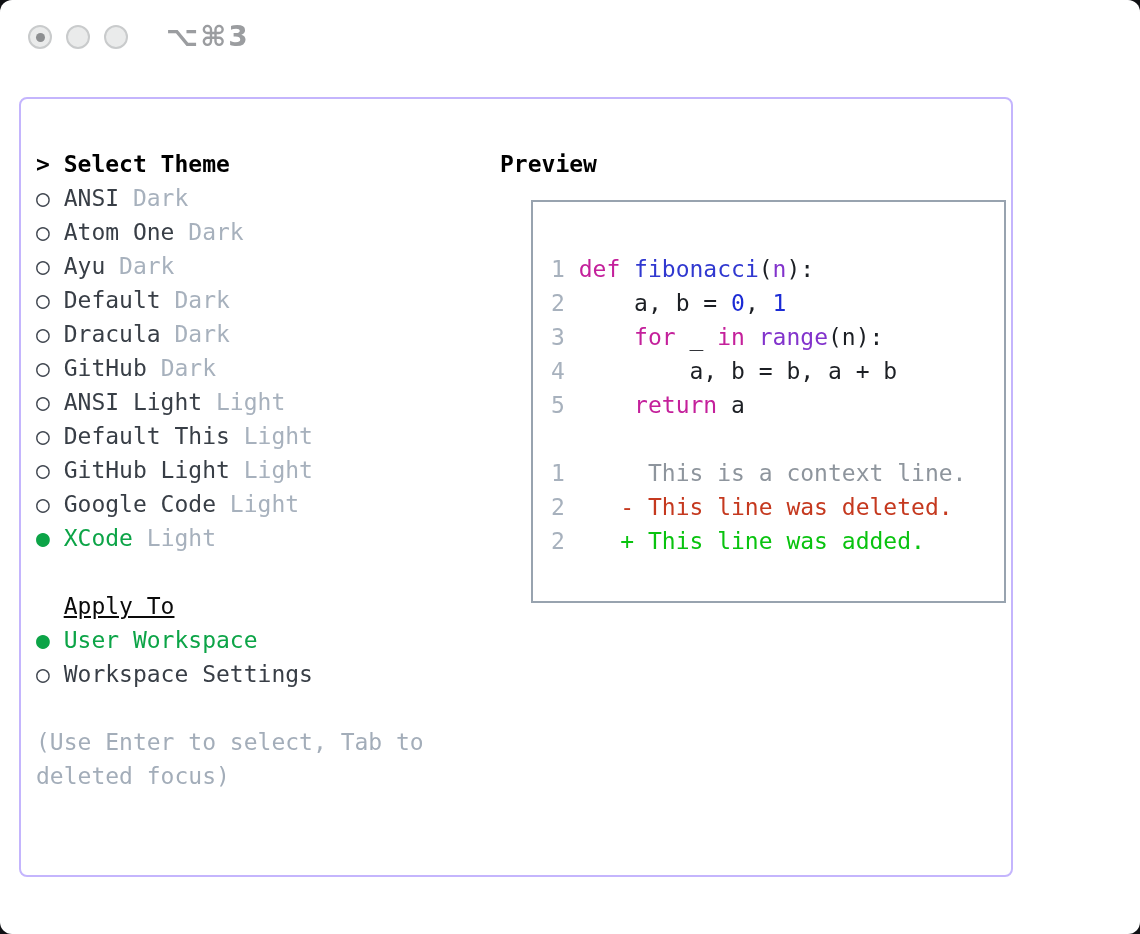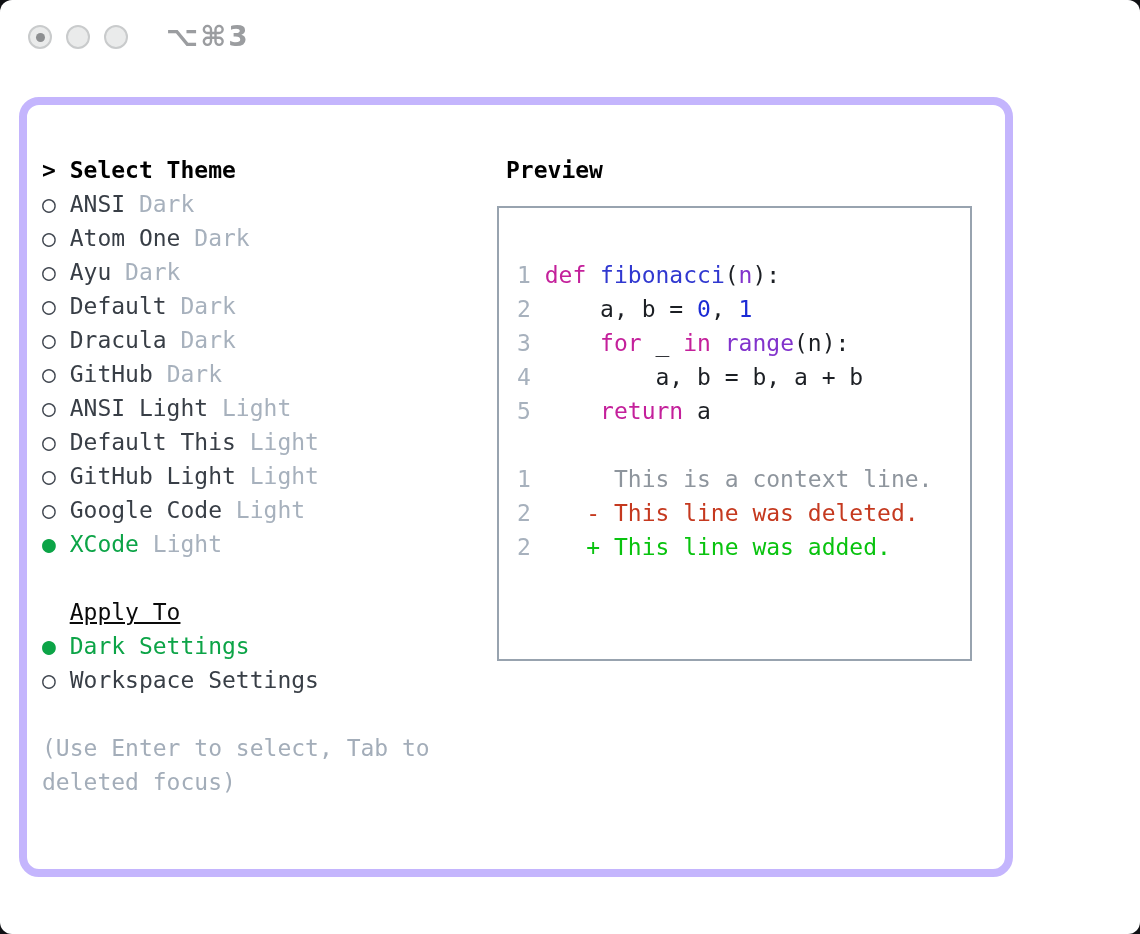--- a/index.html
+++ b/index.html
@@ -17,21 +17,21 @@
   }
   .light .dot{width:9px;height:9px;border-radius:50%;background:#8d8f91;}
   .shortcut{
     position:absolute;left:166px;top:20px;
     font-family:"DejaVu Sans","Liberation Sans",sans-serif;
     font-size:28px;font-weight:600;color:#9b9da0;letter-spacing:2px;
   }
   
   .panel{
     position:absolute;left:19px;top:97px;width:994px;height:780px;
-    border:8px solid #c4b5fd;border-radius:20px;box-sizing:border-box;
+    border:2px solid #c4b5fd;border-radius:8px;box-sizing:border-box;
     background:#fff;
   }
   .left-col{
     position:absolute;left:15px;top:48px;
     font-size:23px;line-height:34px;color:#383e46;
   }
   .row{white-space:pre;min-height:34px;}
   .row.blank{height:34px;}
   .mk{display:inline-block;width:2ch;color:#454b54;}
   .mk.prompt{color:#000;font-weight:bold;}
@@ -39,21 +39,21 @@
   .tag{color:#a7b1bd;margin-left:1ch;}
   .sel{color:#0ca447;}
   .apply-hdr{color:#0a0a0a;padding-left:2ch;text-decoration:underline;}
   .hint{color:#a3adb9;}
   
   .preview-title{
     position:absolute;left:479px;top:48px;
     font-size:23px;line-height:34px;font-weight:bold;color:#000;
   }
   .preview-box{
-    position:absolute;left:470px;top:101px;width:475px;height:455px;
+    position:absolute;left:510px;top:101px;width:475px;height:403px;
     border:2px solid #98a3af;box-sizing:border-box;background:#fff;
   }
   pre.code{
     margin:0;padding:16px 0 0 18px;
     font-family:inherit;font-size:23px;line-height:34px;
   }
   .tk-ln{color:#a7b1bd}
   .tk-kw{color:#c4209b}
   .tk-fn{color:#3038d0}
   .tk-pm{color:#8233cc}
@@ -92,21 +92,21 @@
       <div class="row"><span class="mk">○</span><span>ANSI Light</span><span class="tag">Light</span></div>
       <div class="row"><span class="mk">○</span><span>Default This</span><span class="tag">Light</span></div>
       <div class="row"><span class="mk">○</span><span>GitHub Light</span><span class="tag">Light</span></div>
       <div class="row"><span class="mk">○</span><span>Google Code</span><span class="tag">Light</span></div>
       <div class="row"><span class="mk sel">●</span><span class="sel">XCode</span><span class="tag">Light</span></div>
 
       <div class="row blank"></div>
 
       <div class="row apply-hdr">Apply To</div>
 
-      <div class="row"><span class="mk sel">●</span><span class="sel">Dark Settings</span></div>
+      <div class="row"><span class="mk sel">●</span><span class="sel">User Workspace</span></div>
       <div class="row"><span class="mk">○</span><span>Workspace Settings</span></div>
 
       <div class="row blank"></div>
 
       <div class="row hint">(Use Enter to select, Tab to</div>
       <div class="row hint">deleted focus)</div>
     </div>
 
     <div class="preview-title">Preview</div>
 

